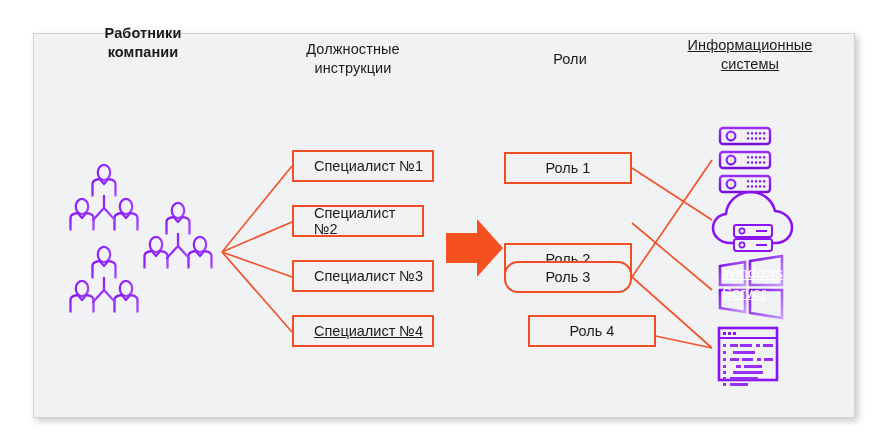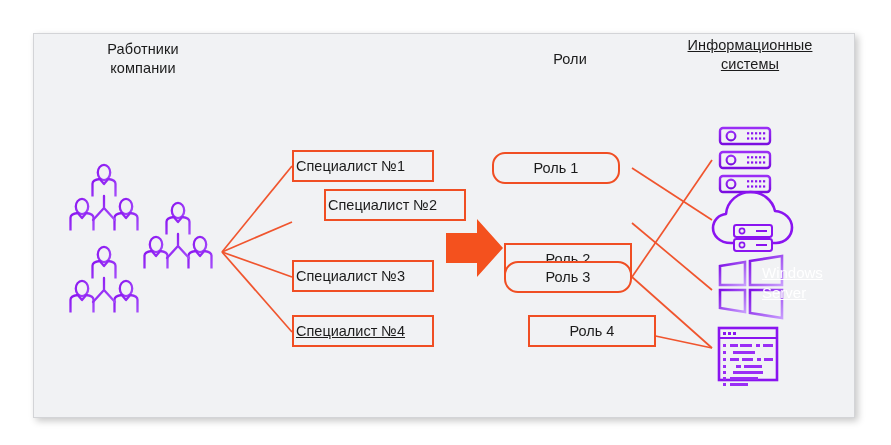--- a/index.html
+++ b/index.html
@@ -33,66 +33,68 @@
   .col-head {
     position: absolute;
     text-align: center;
     color: #1b1b1b;
     font-size: 14.5px;
     line-height: 19px;
     font-family: "Liberation Sans", sans-serif;
     white-space: pre-line;
     letter-spacing: 0.1px;
   }
-  #head-workers  { left: 48px;  top: 40px;  width: 190px; }
+  #head-workers  { left: 48px;  top: 24px;  width: 190px; font-weight: bold; }
   #head-jobs     { left: 242px; top: 40px;  width: 222px; }
   #head-roles    { left: 470px; top: 50px;  width: 200px; }
   #head-systems  { left: 638px; top: 36px;  width: 224px; text-decoration: underline; }
 
   .ob {
     position: absolute;
     box-sizing: border-box;
     border: 2.5px solid #f04e23;
     background: #f1f2f4;
     color: #1b1b1b;
     font-size: 14.5px;
     font-family: "Liberation Sans", sans-serif;
     display: flex;
     align-items: center;
   }
-  .ob.spec { justify-content: flex-start; padding-left: 2px; }
+  .ob.spec { justify-content: flex-start; padding-left: 20px; }
   .ob.role { justify-content: center; }
 
   .svg-layer {
     position: absolute;
     left: 0; top: 0;
     width: 891px; height: 445px;
     pointer-events: none;
   }
   .ws-label {
     position: absolute;
-    left: 762px;
+    left: 722px;
     top: 263px;
     color: #ffffff;
     font-size: 15px;
     line-height: 20px;
     font-family: "Liberation Sans", sans-serif;
     white-space: pre-line;
     text-decoration: underline;
   }
 </style>
 </head>
 <body>
 
 <div id="root">
 
   <div class="card"></div>
 
   <div class="col-head" id="head-workers">Работники
 компании</div>
+  <div class="col-head" id="head-jobs">Должностные
+инструкции</div>
   <div class="col-head" id="head-roles">Роли</div>
   <div class="col-head" id="head-systems">Информационные
 системы</div>
 
   <svg class="svg-layer" viewBox="0 0 891 445" xmlns="http://www.w3.org/2000/svg">
     <defs>
       <linearGradient id="pg" x1="0" y1="0" x2="1" y2="1">
         <stop offset="0%" stop-color="#8a14f0"></stop>
         <stop offset="100%" stop-color="#a44cfb"></stop>
       </linearGradient>
@@ -223,25 +225,25 @@
         <rect x="733" y="371" width="30" height="3"></rect>
         <rect x="723" y="377" width="3" height="3"></rect>
         <rect x="730" y="377" width="28" height="3"></rect>
         <rect x="723" y="383" width="3" height="3"></rect>
         <rect x="730" y="383" width="18" height="3"></rect>
       </g>
     </g>
   </svg>
 
   <div class="ob spec" style="left:292px; top:150px; width:142px; height:32px;">Специалист №1</div>
-  <div class="ob spec" style="left:292px; top:189px; width:142px; height:32px;margin-left:32px;">Специалист №2</div>
+  <div class="ob spec" style="left:292px; top:205px; width:132px; height:32px;">Специалист №2</div>
   <div class="ob spec" style="left:292px; top:260px; width:142px; height:32px;">Специалист №3</div>
   <div class="ob spec" style="left:292px; top:315px; width:142px; height:32px;text-decoration:underline;">Специалист №4</div>
 
-  <div class="ob role" style="left:492px; top:152px; width:128px; height:32px;border-radius:13px;">Роль 1</div>
+  <div class="ob role" style="left:504px; top:152px; width:128px; height:32px;">Роль 1</div>
   <div class="ob role" style="left:504px; top:207px; width:128px; height:32px;margin-top:36px;">Роль 2</div>
   <div class="ob role" style="left:504px; top:261px; width:128px; height:32px;border-radius:14px;">Роль 3</div>
   <div class="ob role" style="left:528px; top:315px; width:128px; height:32px;">Роль 4</div>
 
   <div class="ws-label">Windows
 Server</div>
 
 </div>
 
 </body></html>

